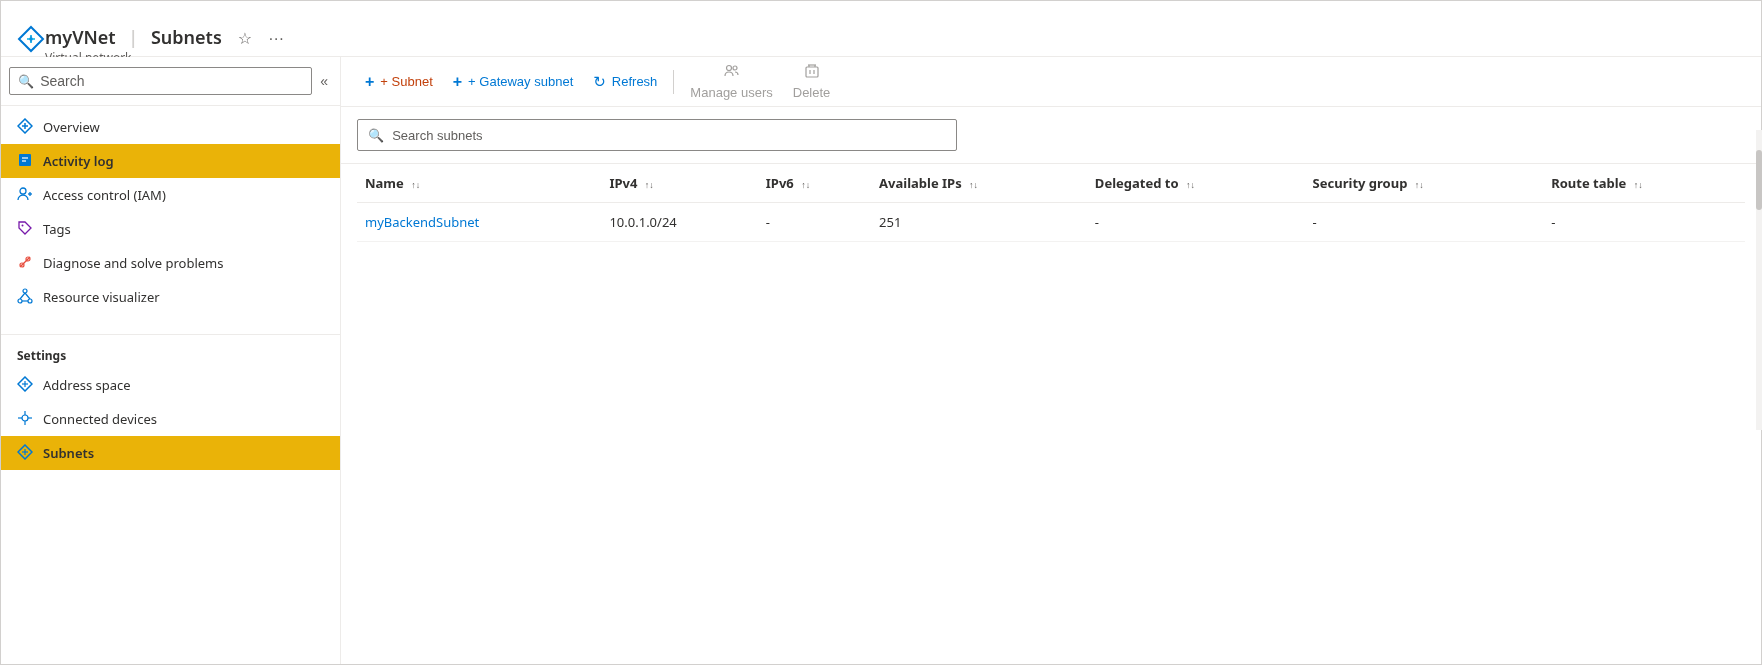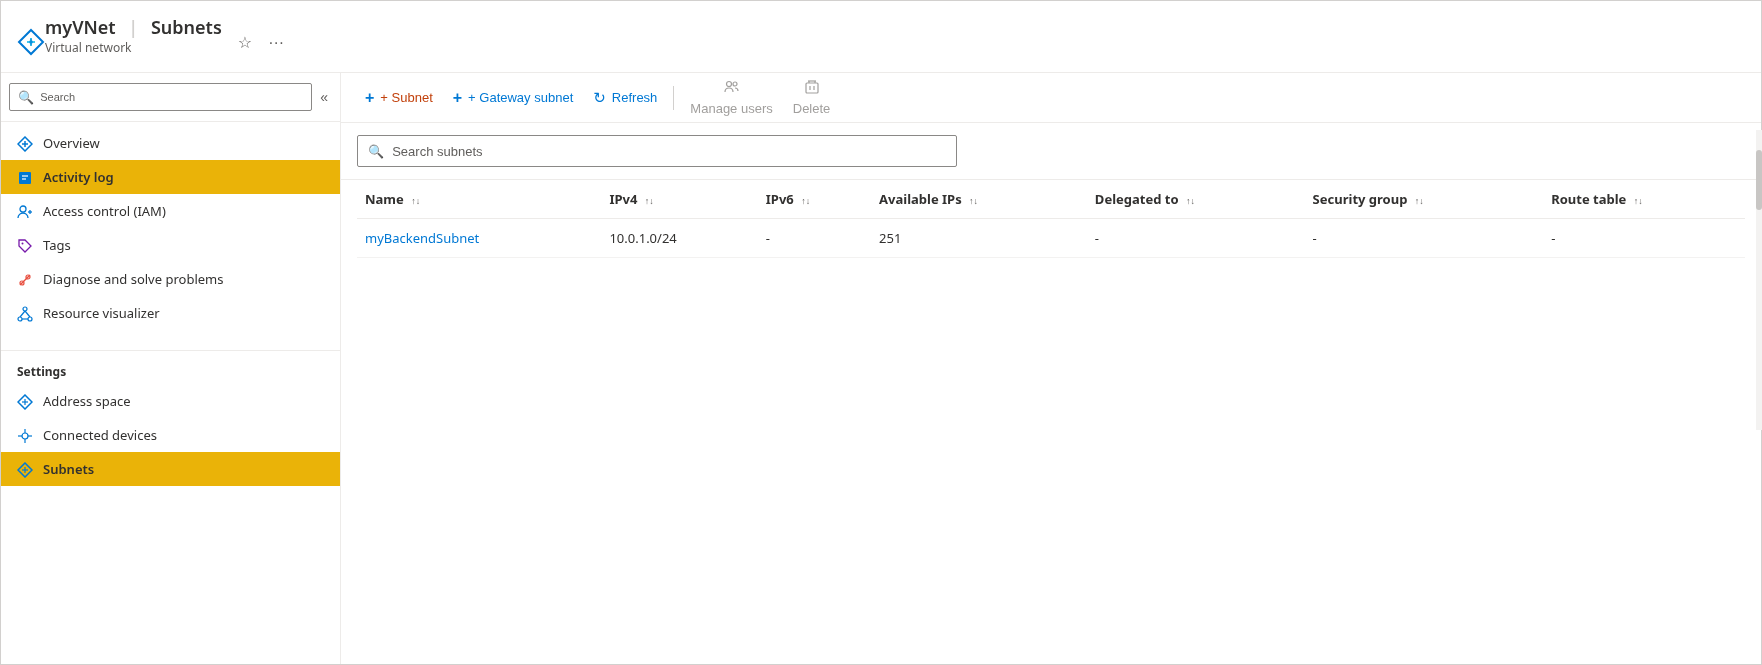--- a/index.html
+++ b/index.html
@@ -1,38 +1,38 @@
 <!DOCTYPE html>
 <html><head>
   <meta charset="utf-8">
   <style>
     * { box-sizing: border-box; margin: 0; padding: 0; }
     body { font-family: 'Segoe UI', system-ui, sans-serif; font-size: 13px; color: #323130; background: #fff; }
 
     
     .app-container { display: flex; flex-direction: column; width: 1762px; min-height: 665px; border: 1px solid #d2d0ce; background: #fff; }
-    .header { display: flex; align-items: flex-end; padding: 16px 16px; border-bottom: 1px solid #edebe9; height: 72px; }
+    .header { display: flex; align-items: flex-start; padding: 24px 16px; border-bottom: 1px solid #edebe9; height: 56px; }
     .header-title-group { display: flex; flex-direction: column; }
     .header-title { font-size: 18px; font-weight: 600; color: #323130; }
     .header-actions { display: flex; align-items: center; margin-left: 12px; gap: 8px; }
     .header-action-btn { background: none; border: none; cursor: pointer; color: #605e5c; font-size: 16px; padding: 4px; display: flex; align-items: center; justify-content: center; }
 
     .main-layout { display: flex; flex: 1; }
 
     
     .sidebar { width: 340px; flex-shrink: 0; border-right: 1px solid #edebe9; display: flex; flex-direction: column; background: #fff; }
     .sidebar-search-row { display: flex; align-items: center; padding: 10px 8px; border-bottom: 1px solid #edebe9; gap: 4px; }
     .sidebar-search { flex: 1; display: flex; align-items: center; border: 1px solid #8a8886; border-radius: 2px; padding: 4px 8px; gap: 6px; background: #fff; }
-    .sidebar-search input { border: none; outline: none; font-size: 11px; color: #323130; width: 100%; background: transparent; }
+    .sidebar-search input { border: none; outline: none; font-size: 14px; color: #323130; width: 100%; background: transparent; }
     .sidebar-search input::placeholder { color: #605e5c; }
     .collapse-btn { background: none; border: none; cursor: pointer; color: #605e5c; font-size: 14px; padding: 4px; }
 
     .sidebar-nav { flex: 1; overflow-y: auto; padding: 4px 0; }
 
-    .nav-item { display: flex; align-items: flex-end; padding: 8px 16px; gap: 10px; cursor: pointer; color: #323130; font-size: 13px; user-select: none; }
+    .nav-item { display: flex; align-items: flex-start; padding: 8px 16px; gap: 10px; cursor: pointer; color: #323130; font-size: 13px; user-select: none; }
     .nav-item.active { background: #eab308; font-weight: 600; }
     .nav-icon { width: 16px; height: 16px; flex-shrink: 0; display: flex; align-items: center; justify-content: center; }
 
     .nav-section-label { padding: 12px 16px 4px 16px; font-size: 12px; font-weight: 700; color: #323130; border-top: 1px solid #edebe9; margin-top: 20px; }
 
     
     .content { flex: 1; display: flex; flex-direction: column; background: #fff; }
     .toolbar { display: flex; align-items: center; padding: 10px 16px; border-bottom: 1px solid #edebe9; gap: 4px; height: 50px; }
     .toolbar-btn { display: flex; align-items: center; gap: 6px; background: none; border: none; cursor: pointer; color: #0078d4; font-size: 13px; padding: 4px 8px; white-space: nowrap; }
     .toolbar-btn.disabled { color: #a19f9d; cursor: default; flex-direction: column; }

